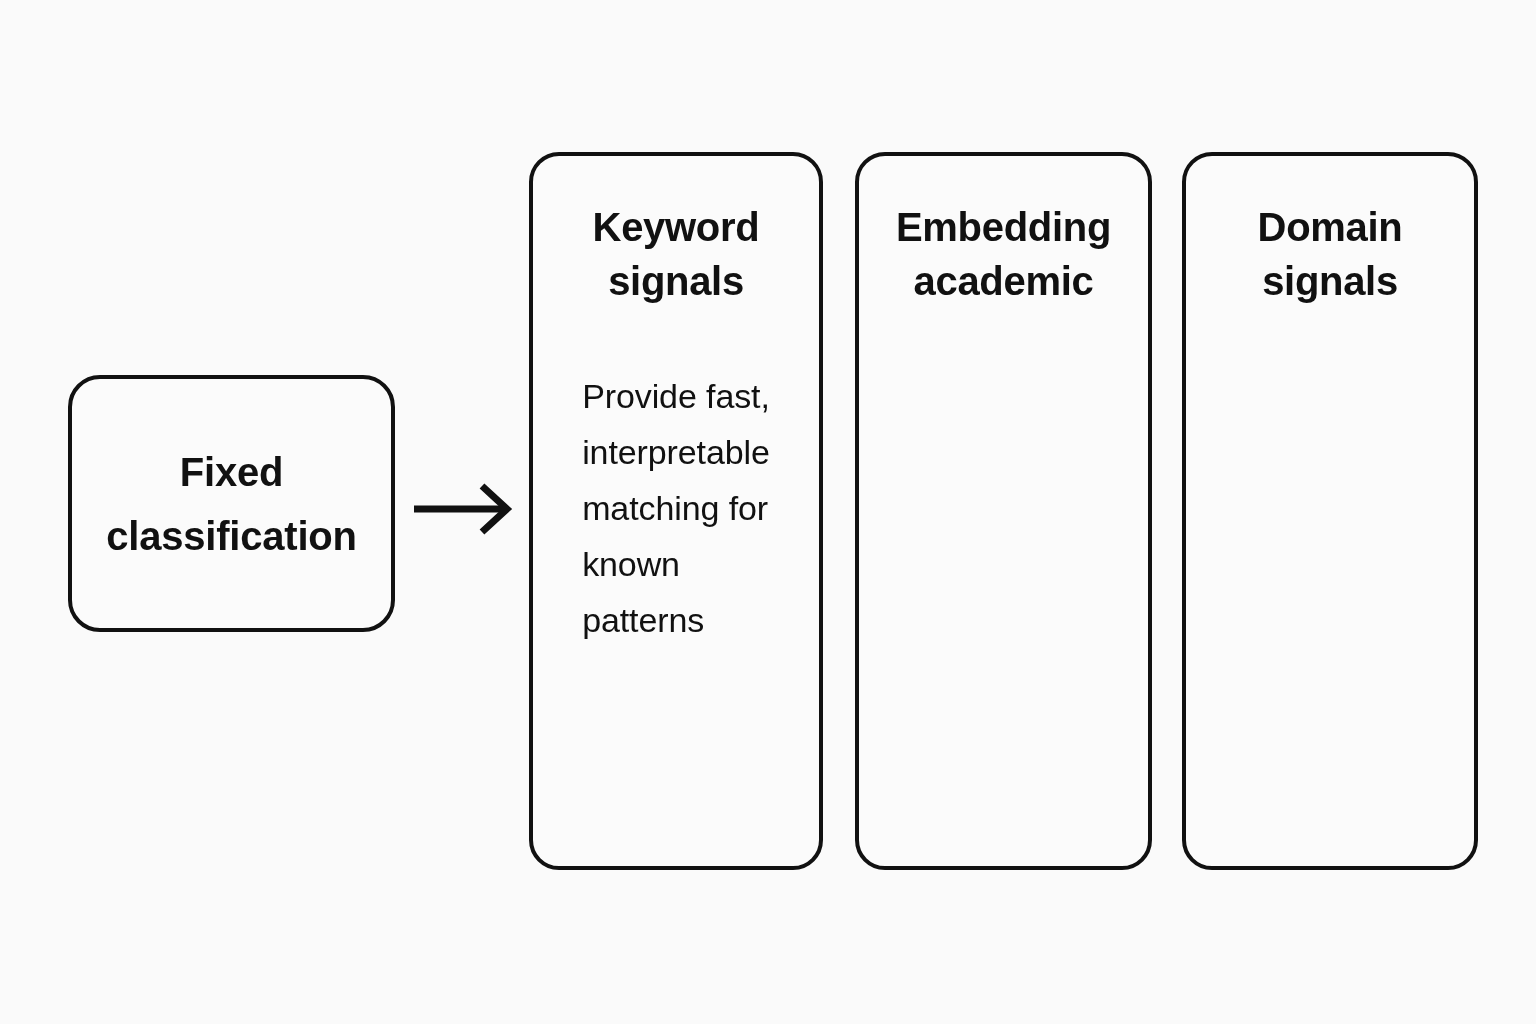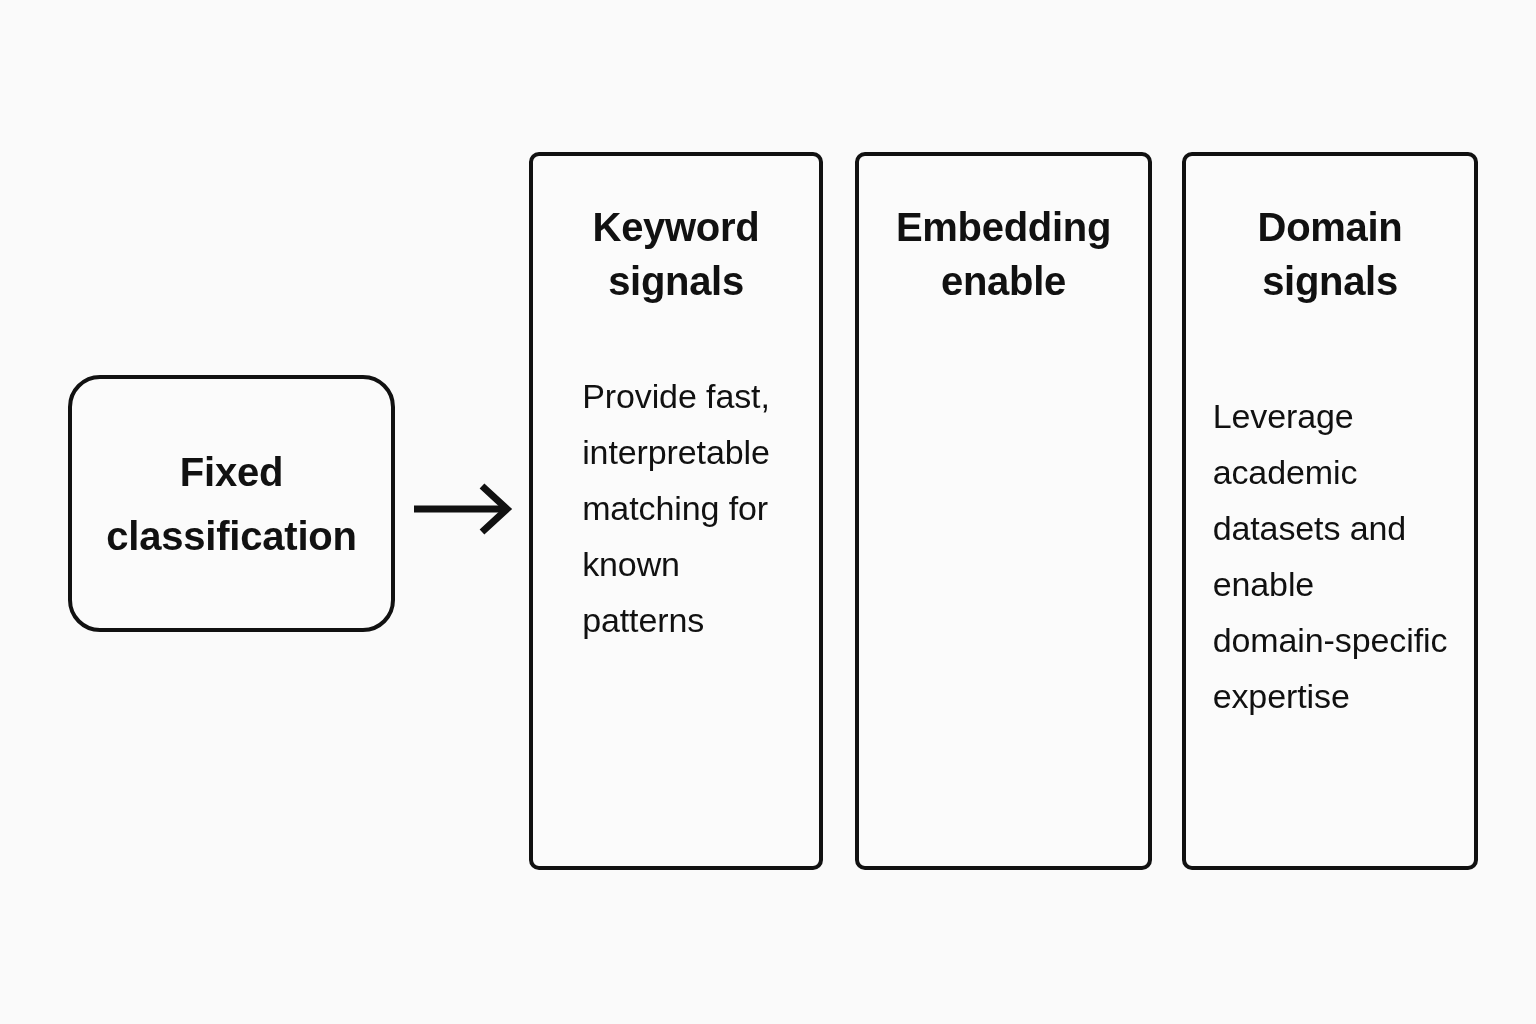--- a/index.html
+++ b/index.html
@@ -53,21 +53,21 @@
     height: 58px;
   }
 
   
   .card {
     position: absolute;
     top: 152px;
     height: 718px;
     box-sizing: border-box;
     border: 4px solid #111111;
-    border-radius: 10px;
+    border-radius: 30px;
     background: #fbfbfb;
     display: flex;
     flex-direction: column;
     align-items: center;
     padding: 44px 14px 0 14px;
   }
   .card-1 { left: 529px; width: 294px; }
   .card-2 { left: 855px; width: 297px; }
   .card-3 { left: 1182px; width: 296px; gap: 20px; }
 
@@ -111,27 +111,21 @@
 signals</div>
     <div class="card-body">Provide fast,
 interpretable
 matching for
 known
 patterns</div>
   </div>
 
   <div class="card card-2">
     <div class="card-title">Embedding
-enable</div>
+academic</div>
   </div>
 
   <div class="card card-3">
     <div class="card-title">Domain
 signals</div>
-    <div class="card-body">Leverage
-academic
-datasets and
-enable
-domain-specific
-expertise</div>
   </div>
 
 </div>
 
 </body></html>

